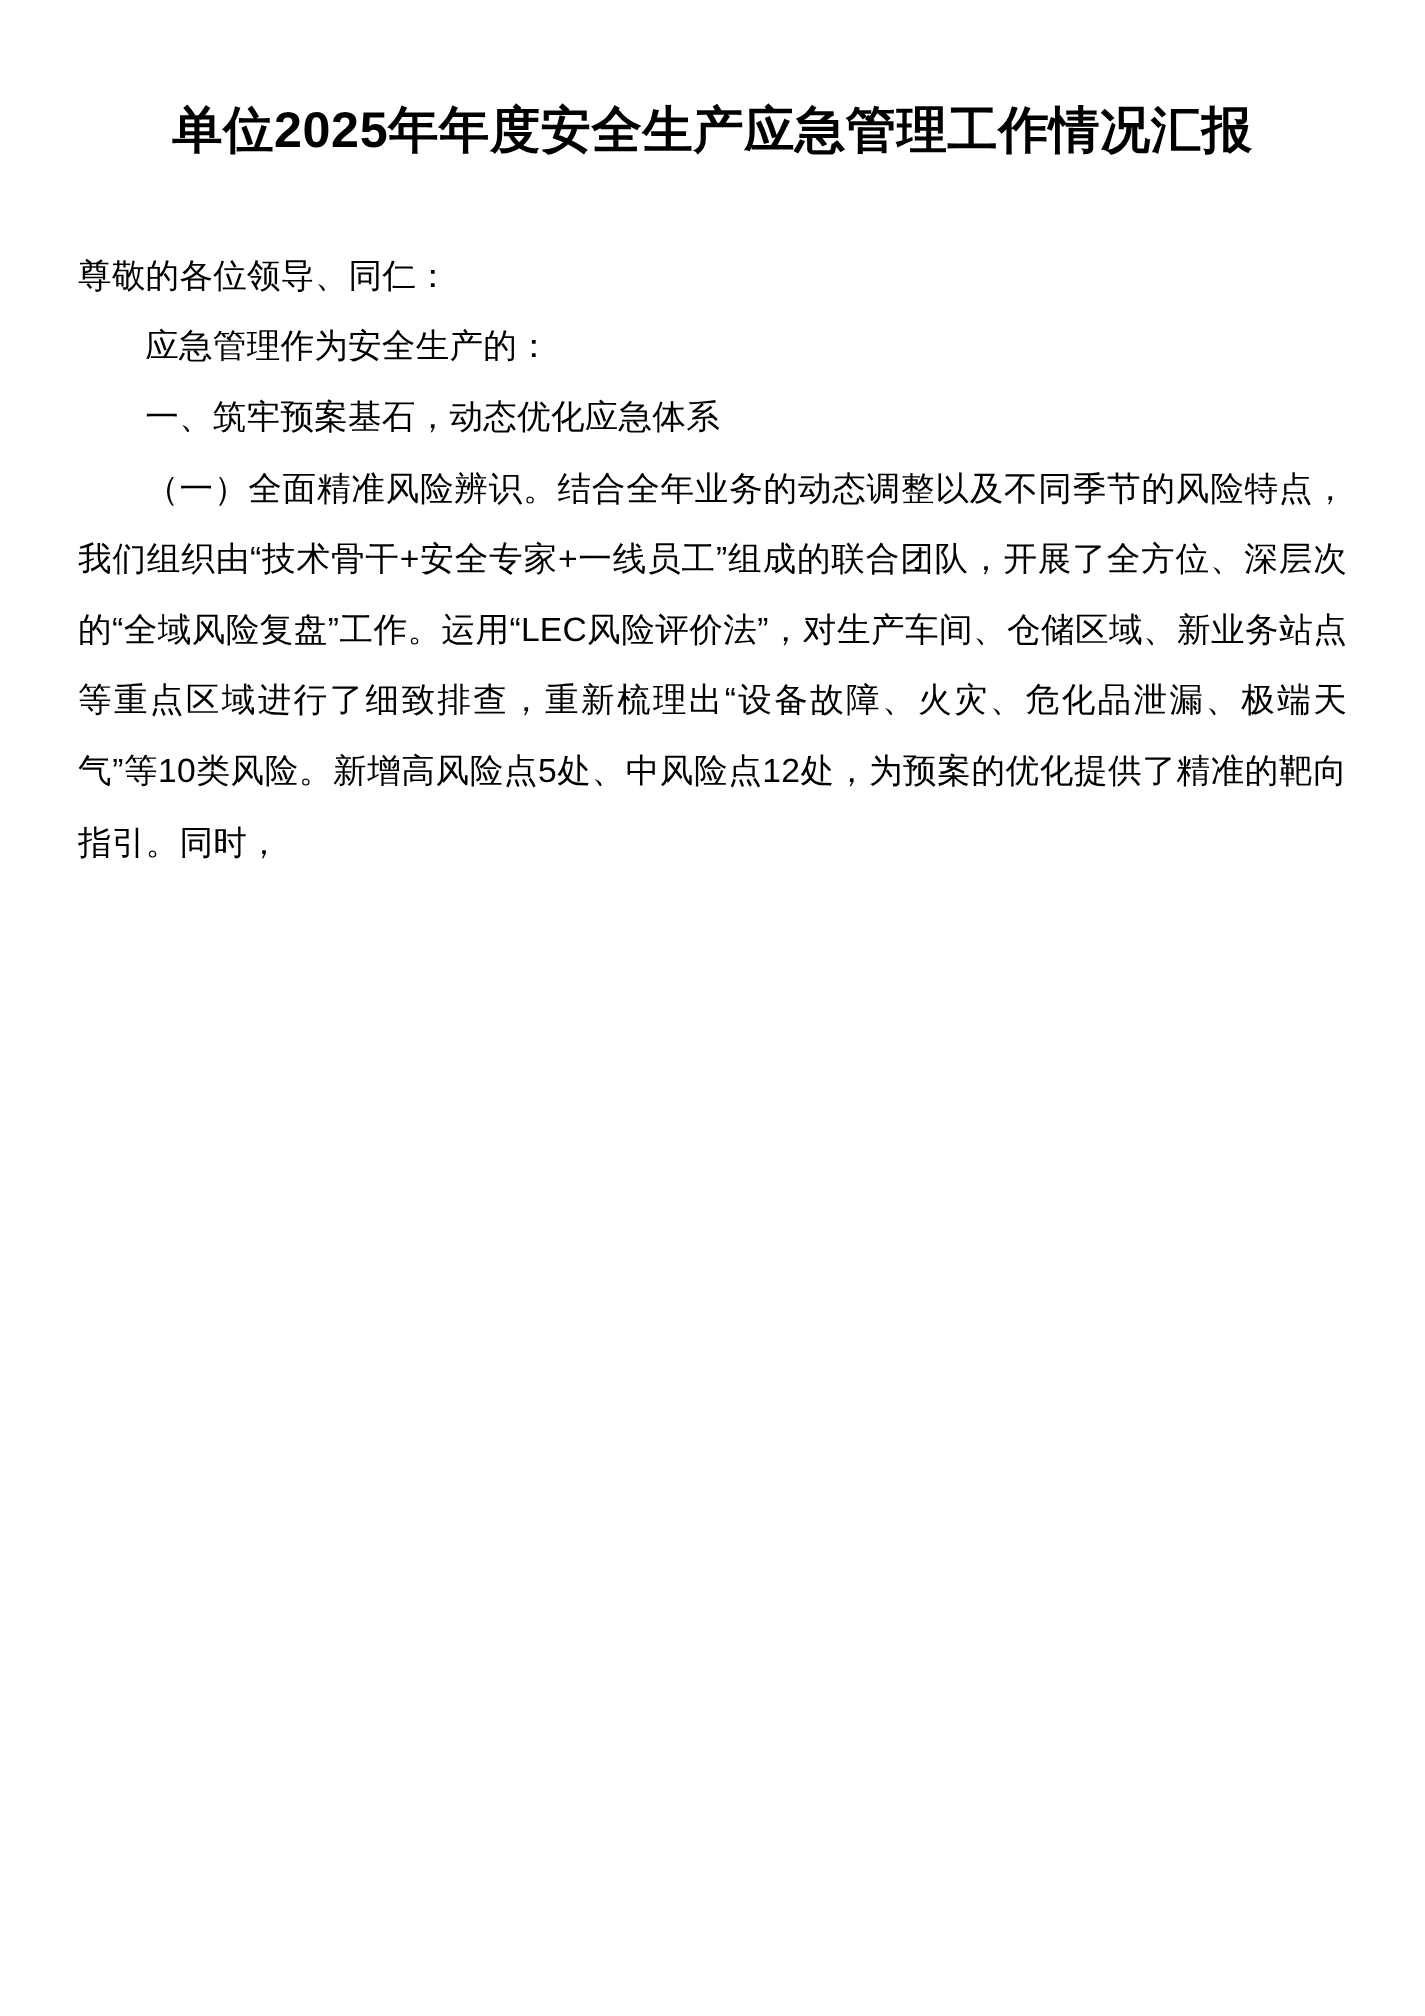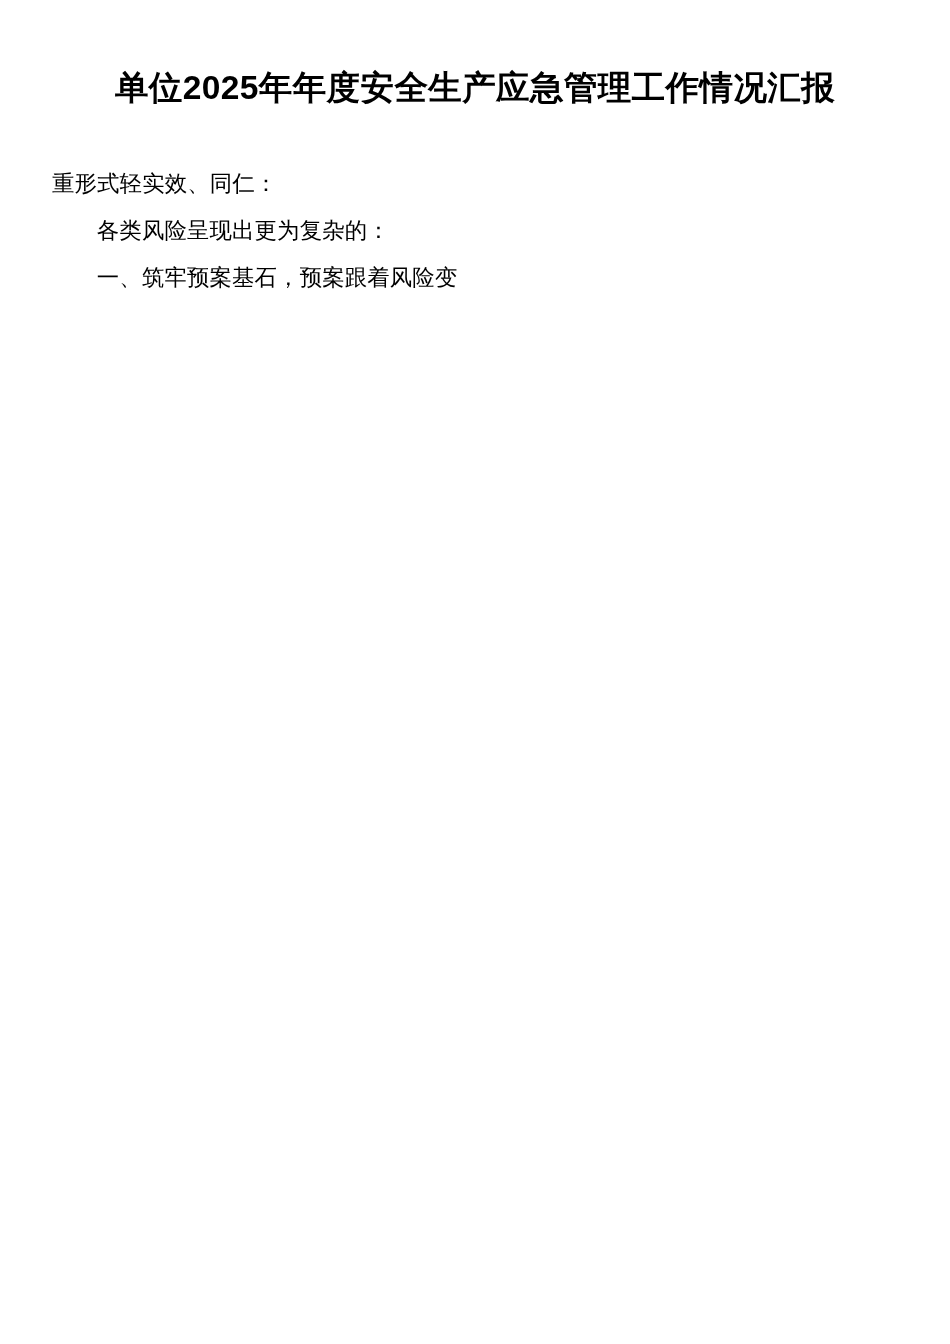--- a/index.html
+++ b/index.html
@@ -63,24 +63,25 @@
 </style>
 </head>
 <body>
 
 <div class="page">
 
   <h1 class="doc-title">单位2025年年度安全生产应急管理工作情况汇报</h1>
 
   <div class="body-block">
 
-    <p class="para noindent">重形式轻实效、同仁：</p>
+    <p class="para noindent">尊敬的各位领导、同仁：</p>
 
 
-    <p class="para indent">各类风险呈现出更为复杂的：</p>
+    <p class="para indent">应急管理作为安全生产的：</p>
 
-    <p class="para indent">一、筑牢预案基石，预案跟着风险变</p>
+    <p class="para indent">一、筑牢预案基石，动态优化应急体系</p>
 
 
+    <p class="para indent">（一）全面精准风险辨识。结合全年业务的动态调整以及不同季节的风险特点，我们组织由“技术骨干+安全专家+一线员工”组成的联合团队，开展了全方位、深层次的“全域风险复盘”工作。运用“LEC风险评价法”，对生产车间、仓储区域、新业务站点等重点区域进行了细致排查，重新梳理出“设备故障、火灾、危化品泄漏、极端天气”等10类风险。新增高风险点5处、中风险点12处，为预案的优化提供了精准的靶向指引。同时，</p>
 
   </div>
 
 </div>
 
 </body></html>

